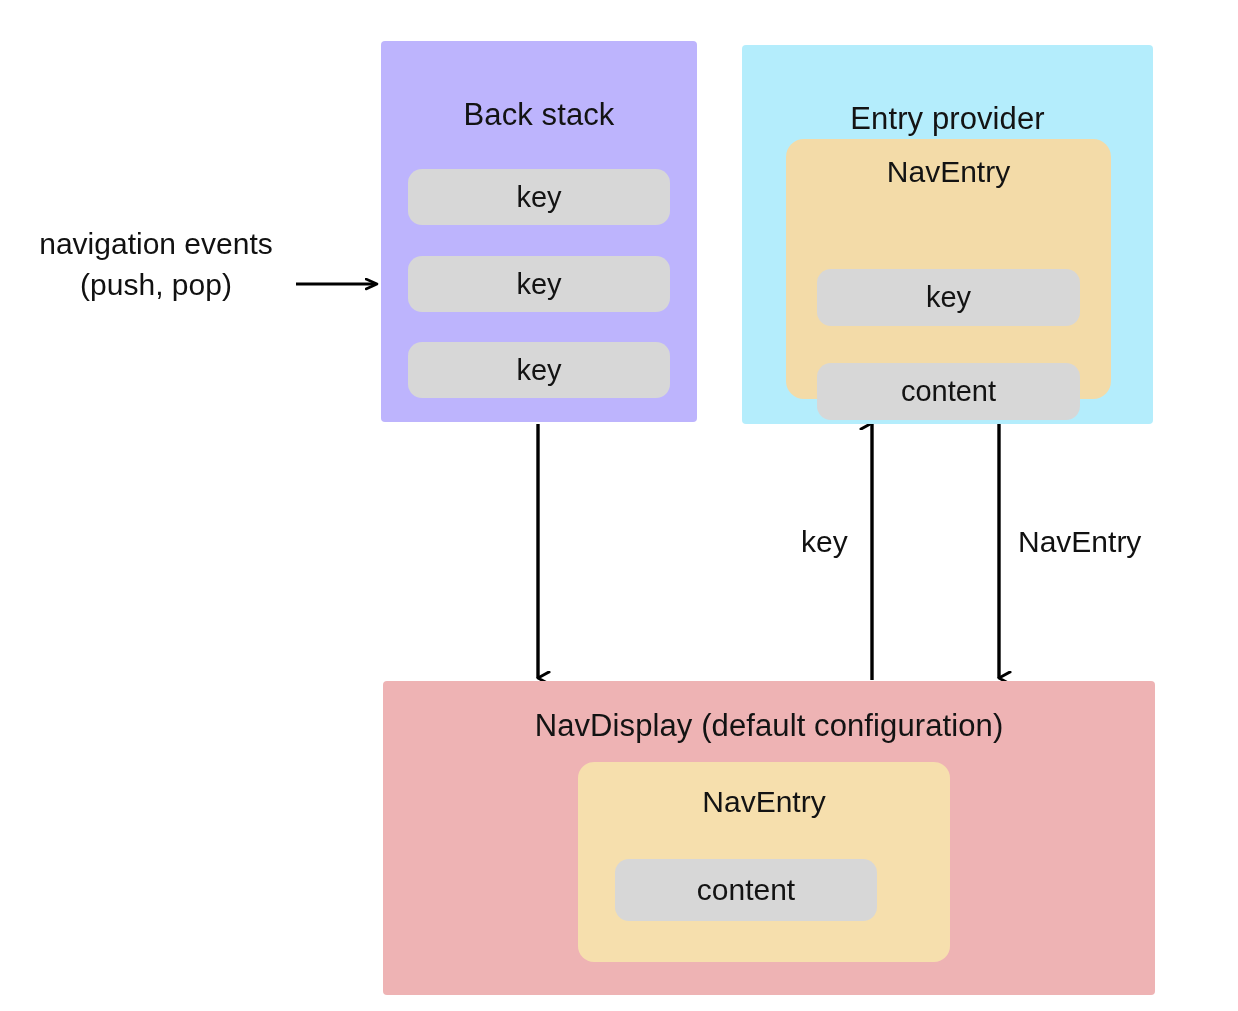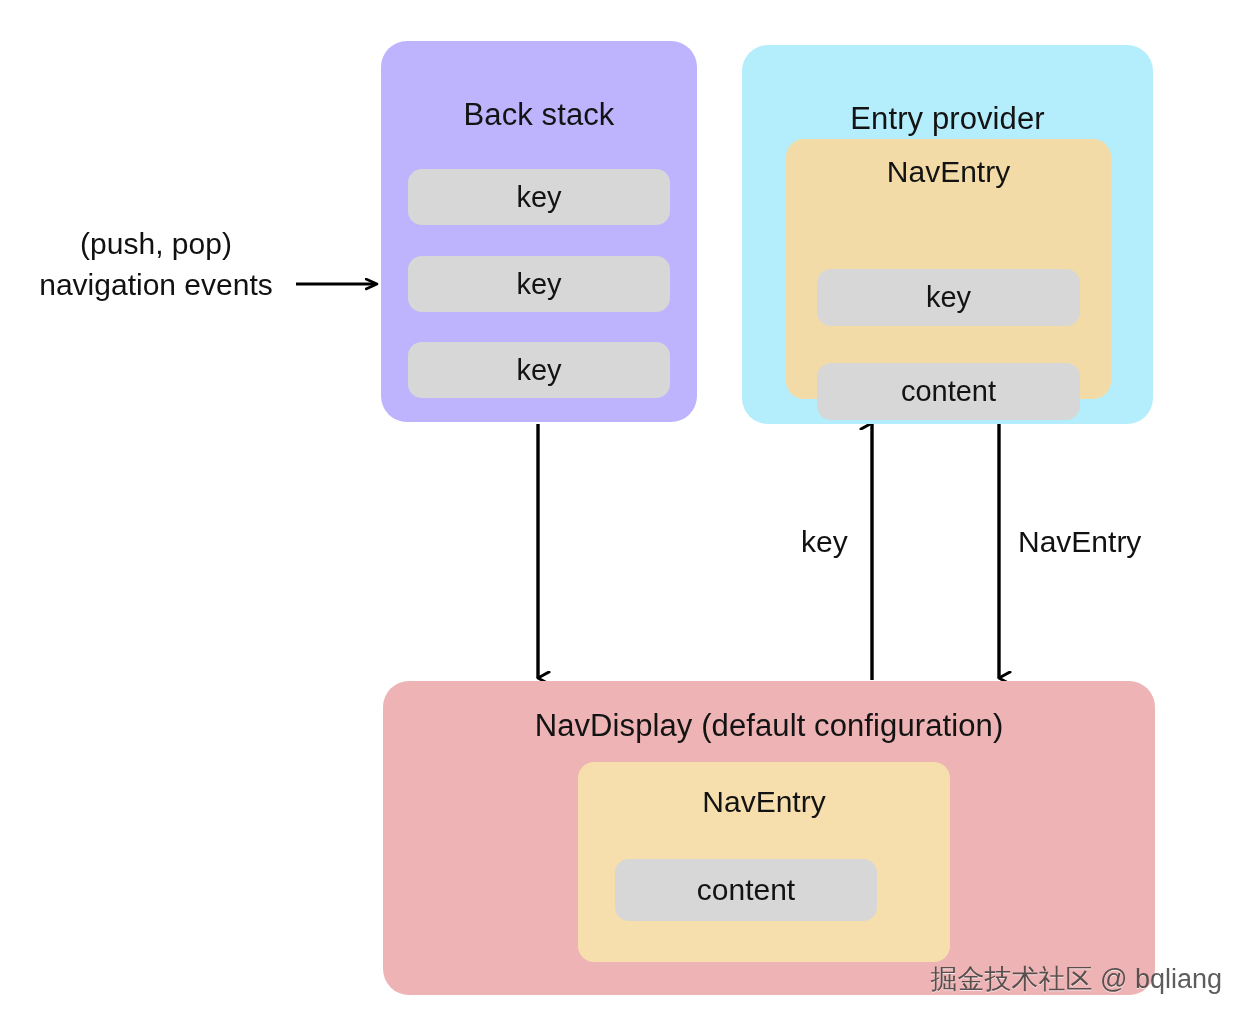--- a/index.html
+++ b/index.html
@@ -16,21 +16,21 @@
     width: 1238px;
     height: 1011px;
     background: #ffffff;
     overflow: hidden;
   }
 
   
   .box {
     position: absolute;
     box-sizing: border-box;
-    border-radius: 26px;
+    border-radius: 4px;
   }
   .box-title {
     position: absolute;
     left: 0;
     right: 0;
     text-align: center;
     font-size: 31px;
     line-height: 1.1;
     color: #131313;
     letter-spacing: 0.1px;
@@ -202,22 +202,22 @@
     <line x1="296" y1="284" x2="376" y2="284" stroke="#000" stroke-width="3" marker-end="url(#ah-right)"></line>
 
     <line x1="538" y1="424" x2="538" y2="678" stroke="#000" stroke-width="3.4" marker-end="url(#ah-down)"></line>
 
     <line x1="872" y1="680" x2="872" y2="423" stroke="#000" stroke-width="3.4" marker-end="url(#ah-up)"></line>
 
     <line x1="999" y1="421" x2="999" y2="678" stroke="#000" stroke-width="3.4" marker-end="url(#ah-down)"></line>
   </svg>
 
   <div class="free-label" id="nav-events-label">
+    <div>navigation events</div>
     <div>(push, pop)</div>
-    <div>navigation events</div>
   </div>
 
   <div class="box" id="back-stack">
     <div class="box-title" id="back-stack-title">Back stack</div>
     <div class="chip bs-chip" id="bs-chip-0">key</div>
     <div class="chip bs-chip" id="bs-chip-1">key</div>
     <div class="chip bs-chip" id="bs-chip-2">key</div>
   </div>
 
   <div class="box" id="entry-provider">
@@ -233,15 +233,14 @@
   <div class="free-label" id="arrow-naventry-label">NavEntry</div>
 
   <div class="box" id="nav-display">
     <div class="box-title" id="nav-display-title">NavDisplay (default configuration)</div>
     <div id="nd-naventry">
       <div id="nd-naventry-title">NavEntry</div>
       <div class="chip" id="nd-chip-content">content</div>
     </div>
   </div>
 
-  <div id="watermark">掘金技术社区 @ bqliang</div>
 
 </div>
 
 </body></html>

